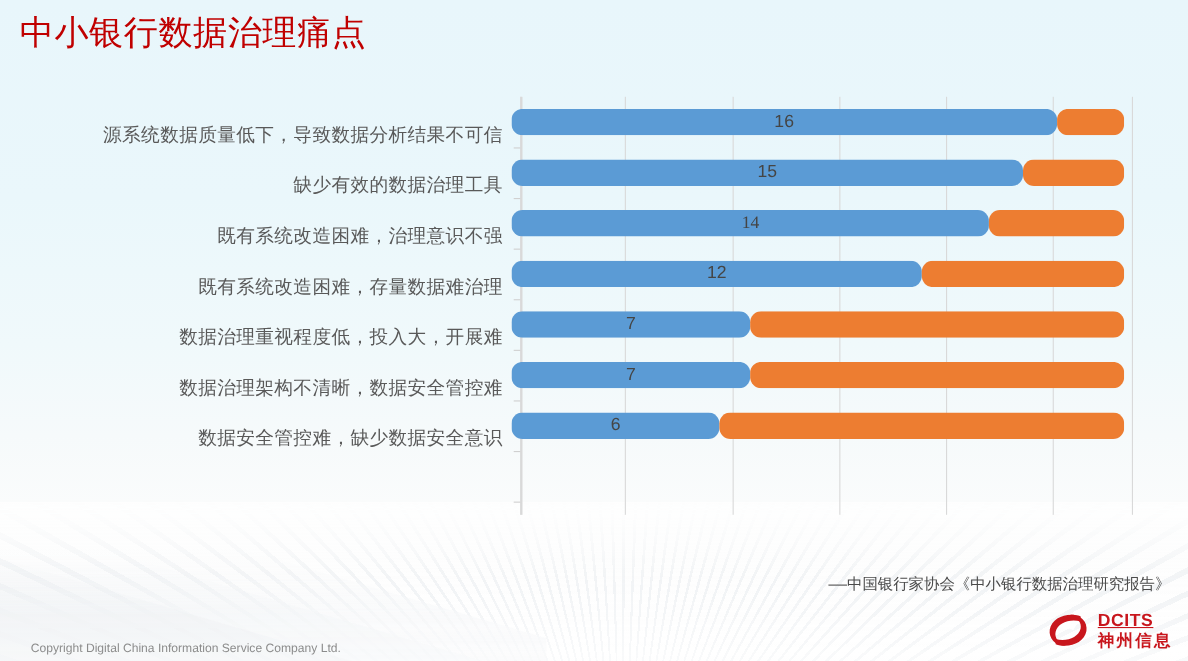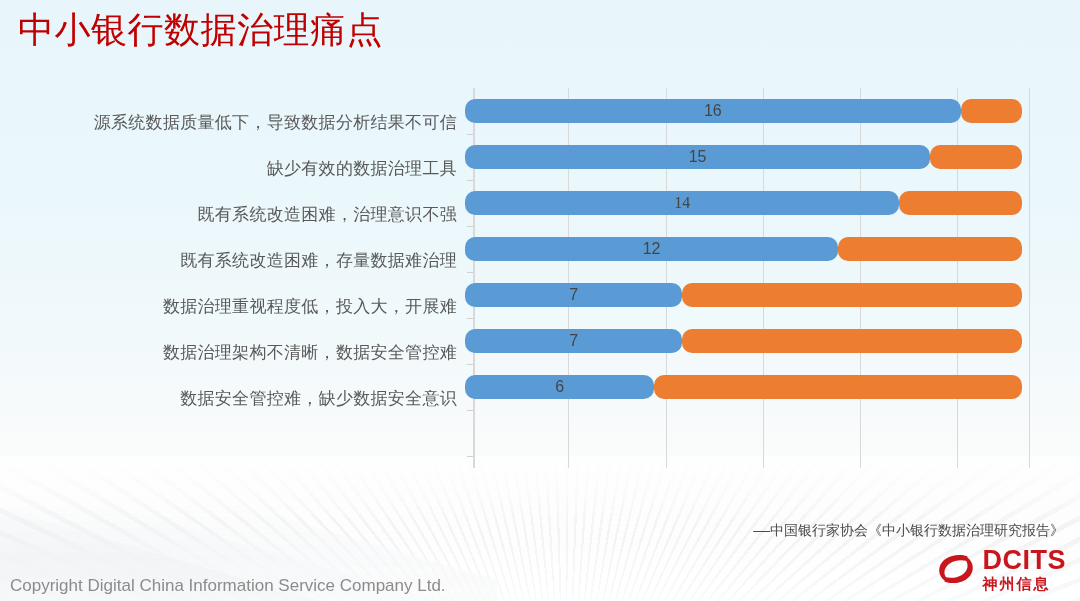--- a/index.html
+++ b/index.html
@@ -51,21 +51,21 @@
   }
   .bg-photo .haze {
     position: absolute; inset: 0;
     background: linear-gradient(to bottom, rgba(255,255,255,.92) 0%, rgba(255,255,255,.30) 45%, rgba(255,255,255,.62) 100%);
   }
 
   
   .slide-title {
     position: absolute;
     left: 18px; top: 8px;
-    font-size: 36px;
+    font-size: 31px;
     line-height: 44px;
     letter-spacing: .5px;
     color: #c00000;
     white-space: nowrap;
   }
 
   
   #chart {
     position: absolute;
     left: 0; top: 88px;
@@ -152,38 +152,39 @@
     right: 16px; top: 522px;
     font-size: 14px;
     color: #4a4a4a;
     white-space: nowrap;
     font-family: Liberation Mono, monospace;
   }
 
   
   .copyright {
     position: absolute;
-    left: 10px; bottom: 5px;
-    font-size: 17px;
+    left: 28px; bottom: 5px;
+    font-size: 11px;
     color: #8c8c8c;
     white-space: nowrap;
   }
   .logo {
     position: absolute;
     right: 14px; bottom: 10px;
     display: flex;
     align-items: center;
     gap: 7px;
   }
   .logo-mark { width: 40px; height: 36px; display: block; }
   .logo-text { line-height: 1; }
   .logo-en {
-    font-size: 27px; font-weight: bold;
+    font-size: 16px; font-weight: bold;
     color: #c8161d; letter-spacing: .5px;
     font-family: "Liberation Sans", sans-serif;
+    text-decoration: underline;
   }
   .logo-cn {
     font-size: 15px; font-weight: bold;
     color: #c8161d; letter-spacing: 2px;
     margin-top: 2px;
   }
 </style>
 </head>
 <body>
 

